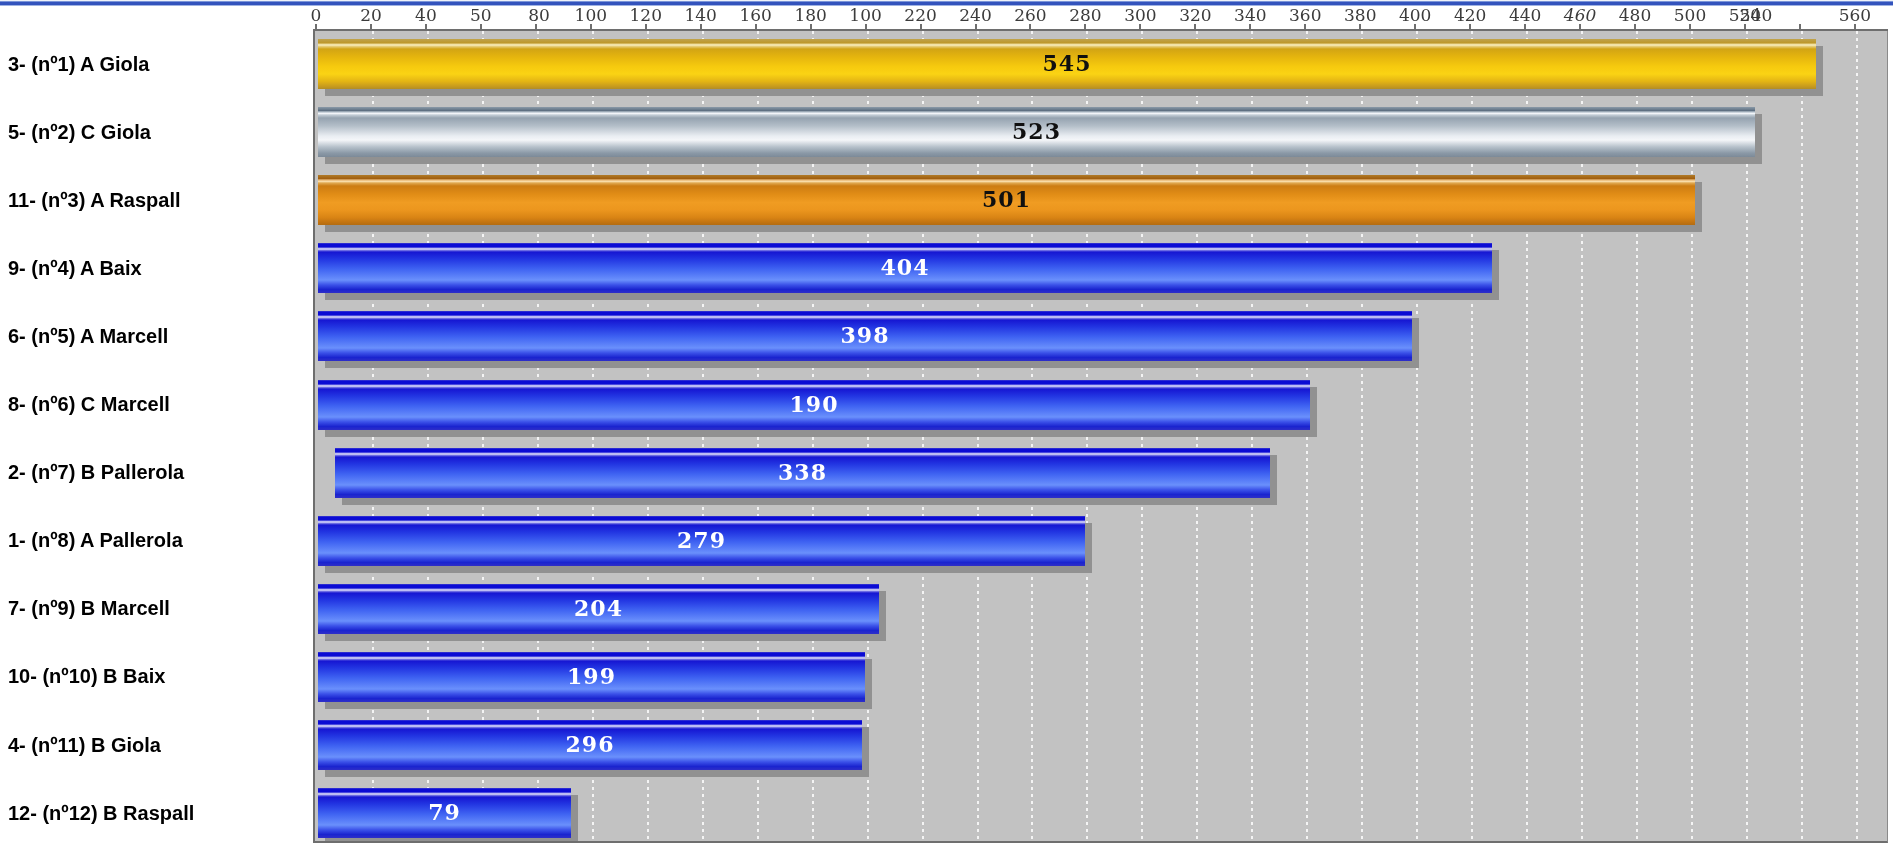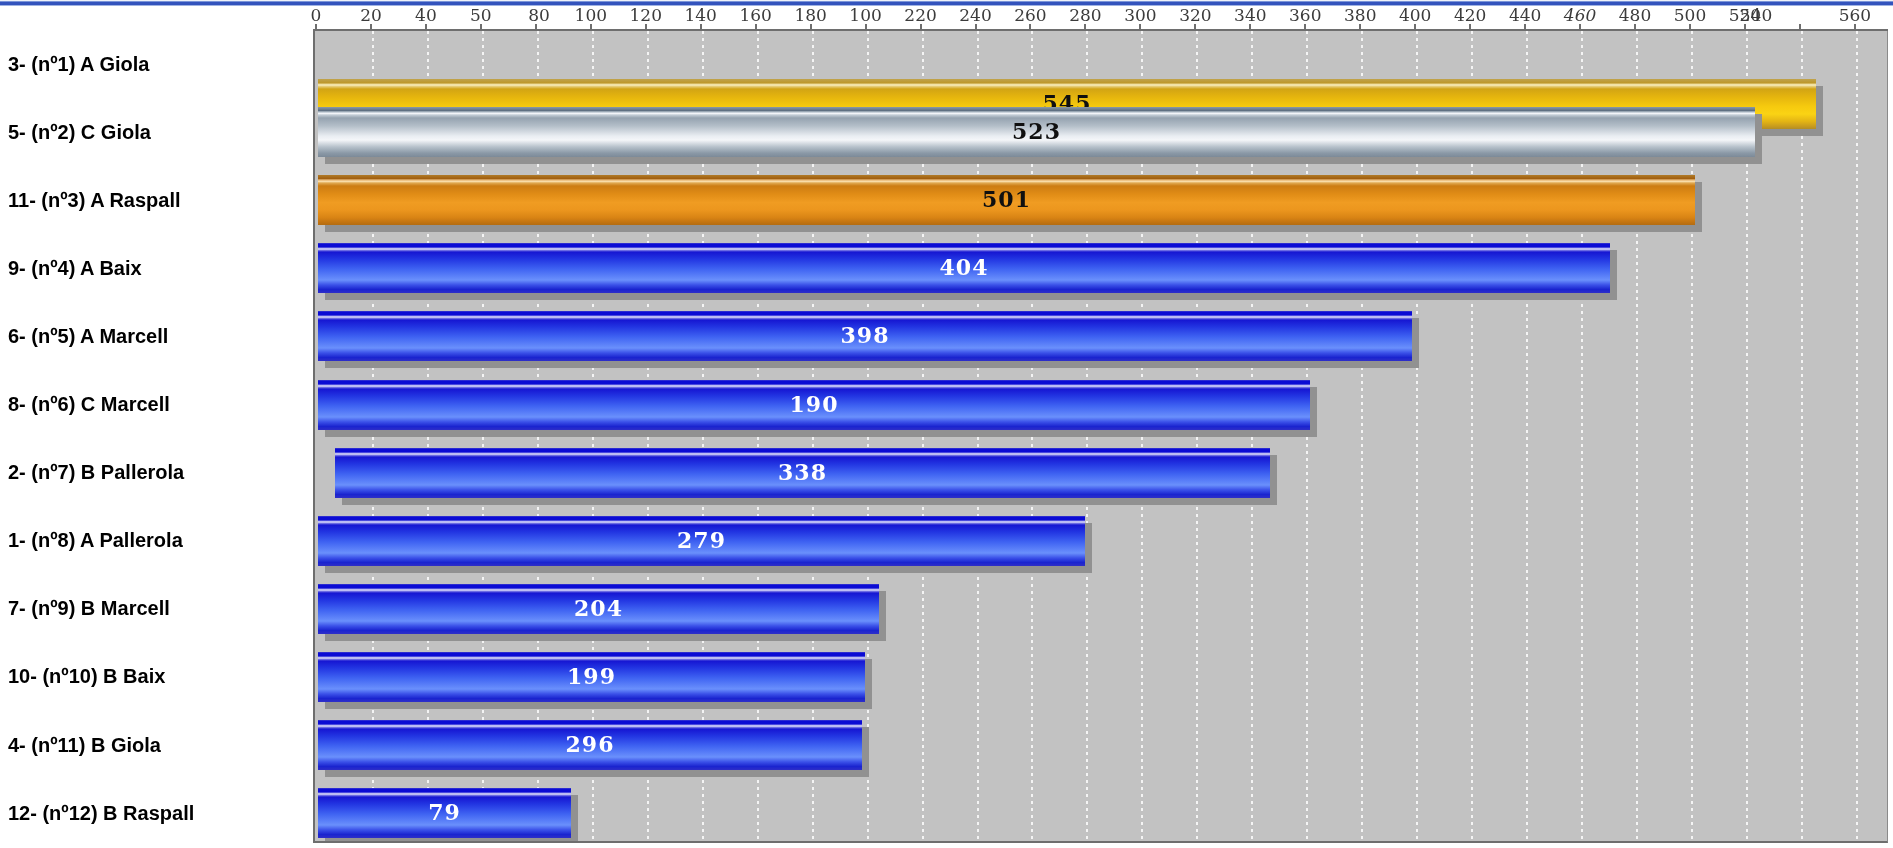--- a/index.html
+++ b/index.html
@@ -190,30 +190,30 @@
         <div class="gridline" style="left: 1156.16px;"></div>
         <div class="gridline" style="left: 1211.12px;"></div>
         <div class="gridline" style="left: 1266.08px;"></div>
         <div class="gridline" style="left: 1321.04px;"></div>
         <div class="gridline" style="left: 1376px;"></div>
         <div class="gridline" style="left: 1430.96px;"></div>
         <div class="gridline" style="left: 1485.92px;"></div>
         <div class="gridline" style="left: 1540.88px;"></div>
       </div>
     <div id="bars">
-        <div class="bar gold" style="top: 8px; left: 3px; width: 1498px; margin-top: 40px;">
+        <div class="bar gold" style="top: 8px; left: 3px; width: 1498px;">
           <span class="bar-value dark">545</span>
         </div>
         <div class="bar silver" style="top: 76.1px; left: 3px; width: 1437px;">
           <span class="bar-value dark">523</span>
         </div>
         <div class="bar bronze" style="top: 144.2px; left: 3px; width: 1377px;">
           <span class="bar-value dark">501</span>
         </div>
-        <div class="bar blue" style="top: 212.3px; left: 3px; width: 1292px;">
+        <div class="bar blue" style="top: 212.3px; left: 3px; width: 1174px;">
           <span class="bar-value light">404</span>
         </div>
         <div class="bar blue" style="top: 280.4px; left: 3px; width: 1094px; text-align: center;">
           <span class="bar-value light">398</span>
         </div>
         <div class="bar blue" style="top: 348.5px; left: 3px; width: 992px;">
           <span class="bar-value light">190</span>
         </div>
         <div class="bar blue" style="top: 416.6px; left: 20px; width: 935px; text-align: right;">
           <span class="bar-value light">338</span>

